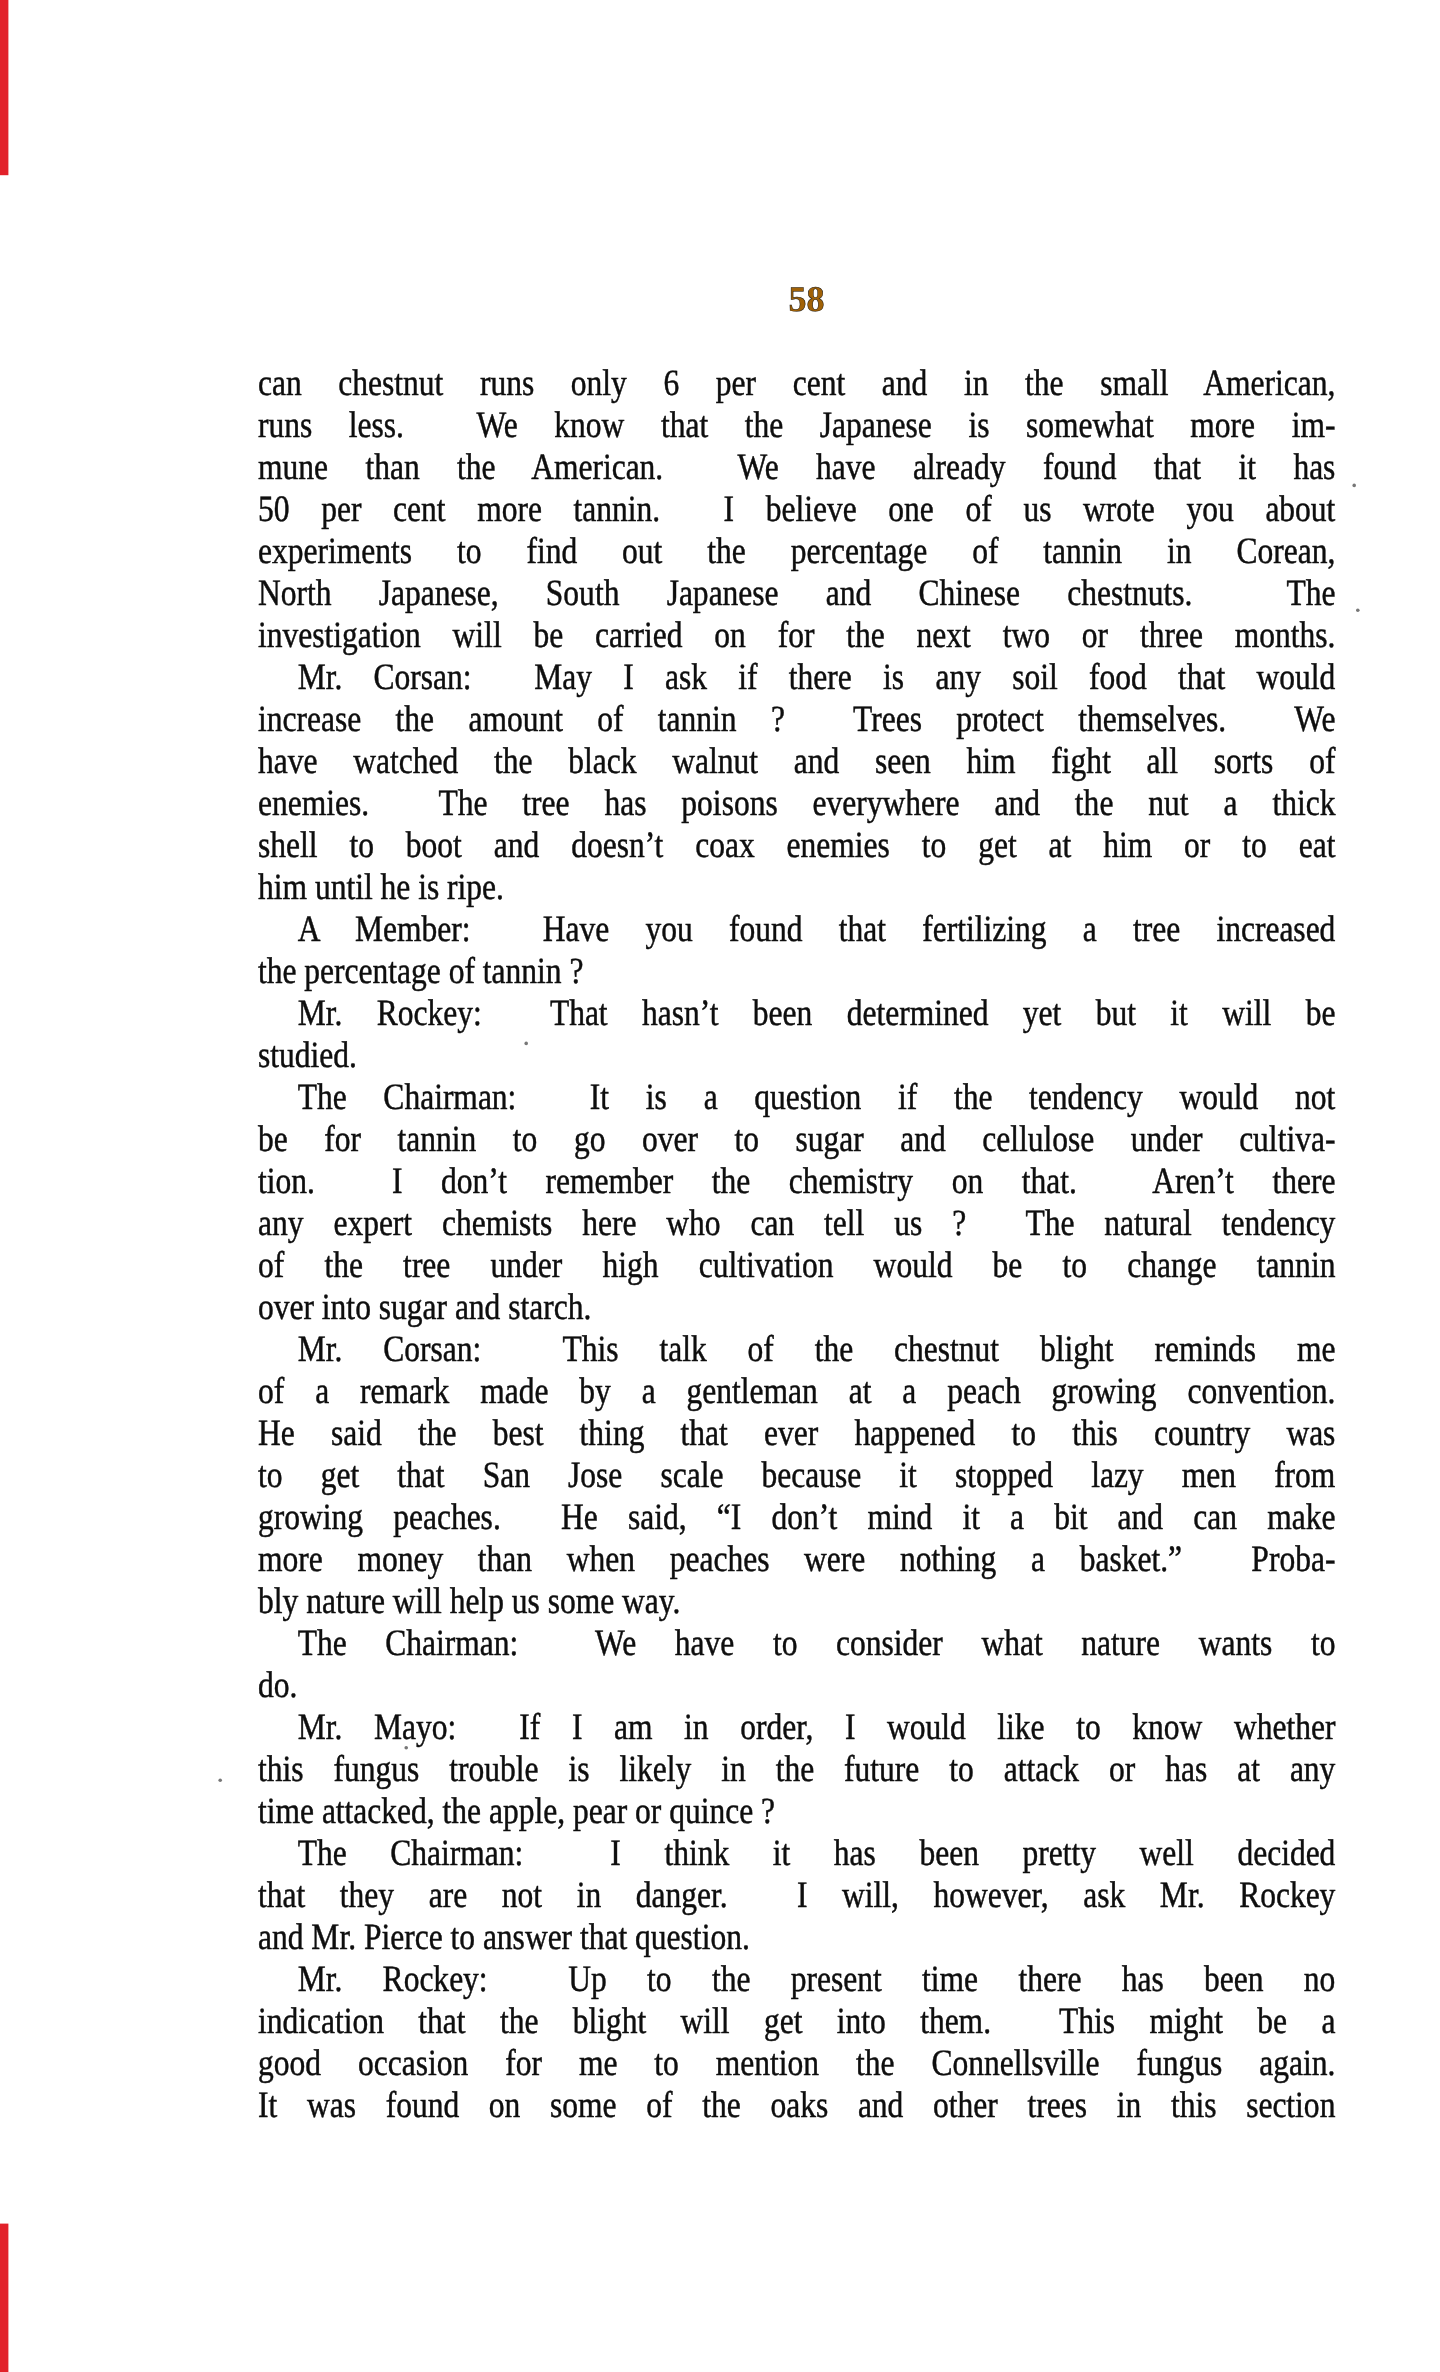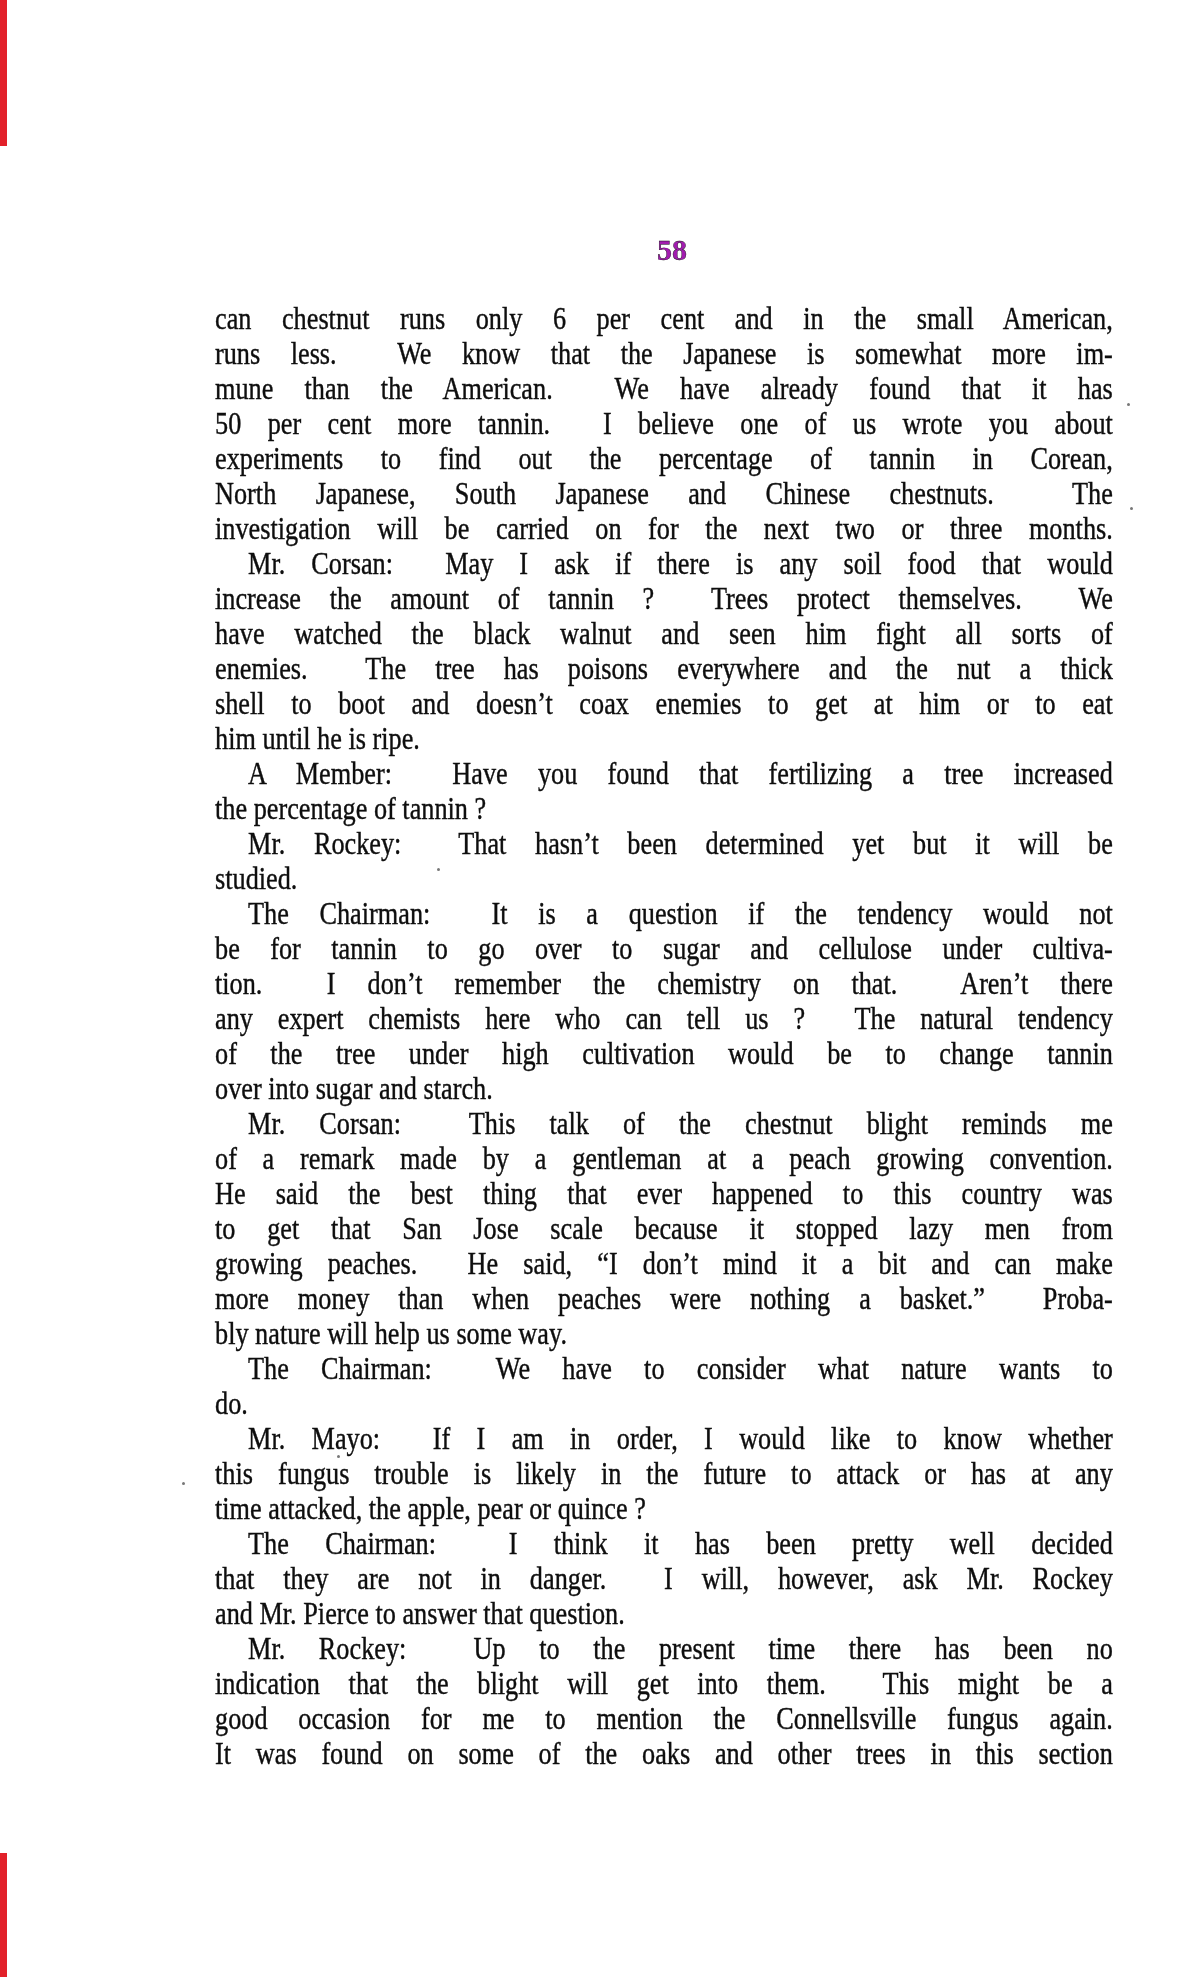--- a/index.html
+++ b/index.html
@@ -10,21 +10,21 @@
     overflow: hidden;
     font-family: "Liberation Serif", "DejaVu Serif", serif;
   }
   .page { position: absolute; inset: 0; }
   .page-number {
     position: absolute;
     top: 233px; left: 215px; width: 898px;
     box-sizing: border-box; padding-left: 16px;
     text-align: center;
     font-size: 30px; font-weight: bold;
-    color: #a21caf;
+    color: #a16207;
     -webkit-text-stroke: 0.4px #0d0d0d;
   }
   .text-block {
     position: absolute;
     top: 301px; left: 215px; width: 1060px;
     transform: scaleX(0.847);
     transform-origin: 0 0;
     font-size: 31px; line-height: 35px;
     color: #0e0e0e;
     -webkit-text-stroke: 0.4px #0e0e0e;

